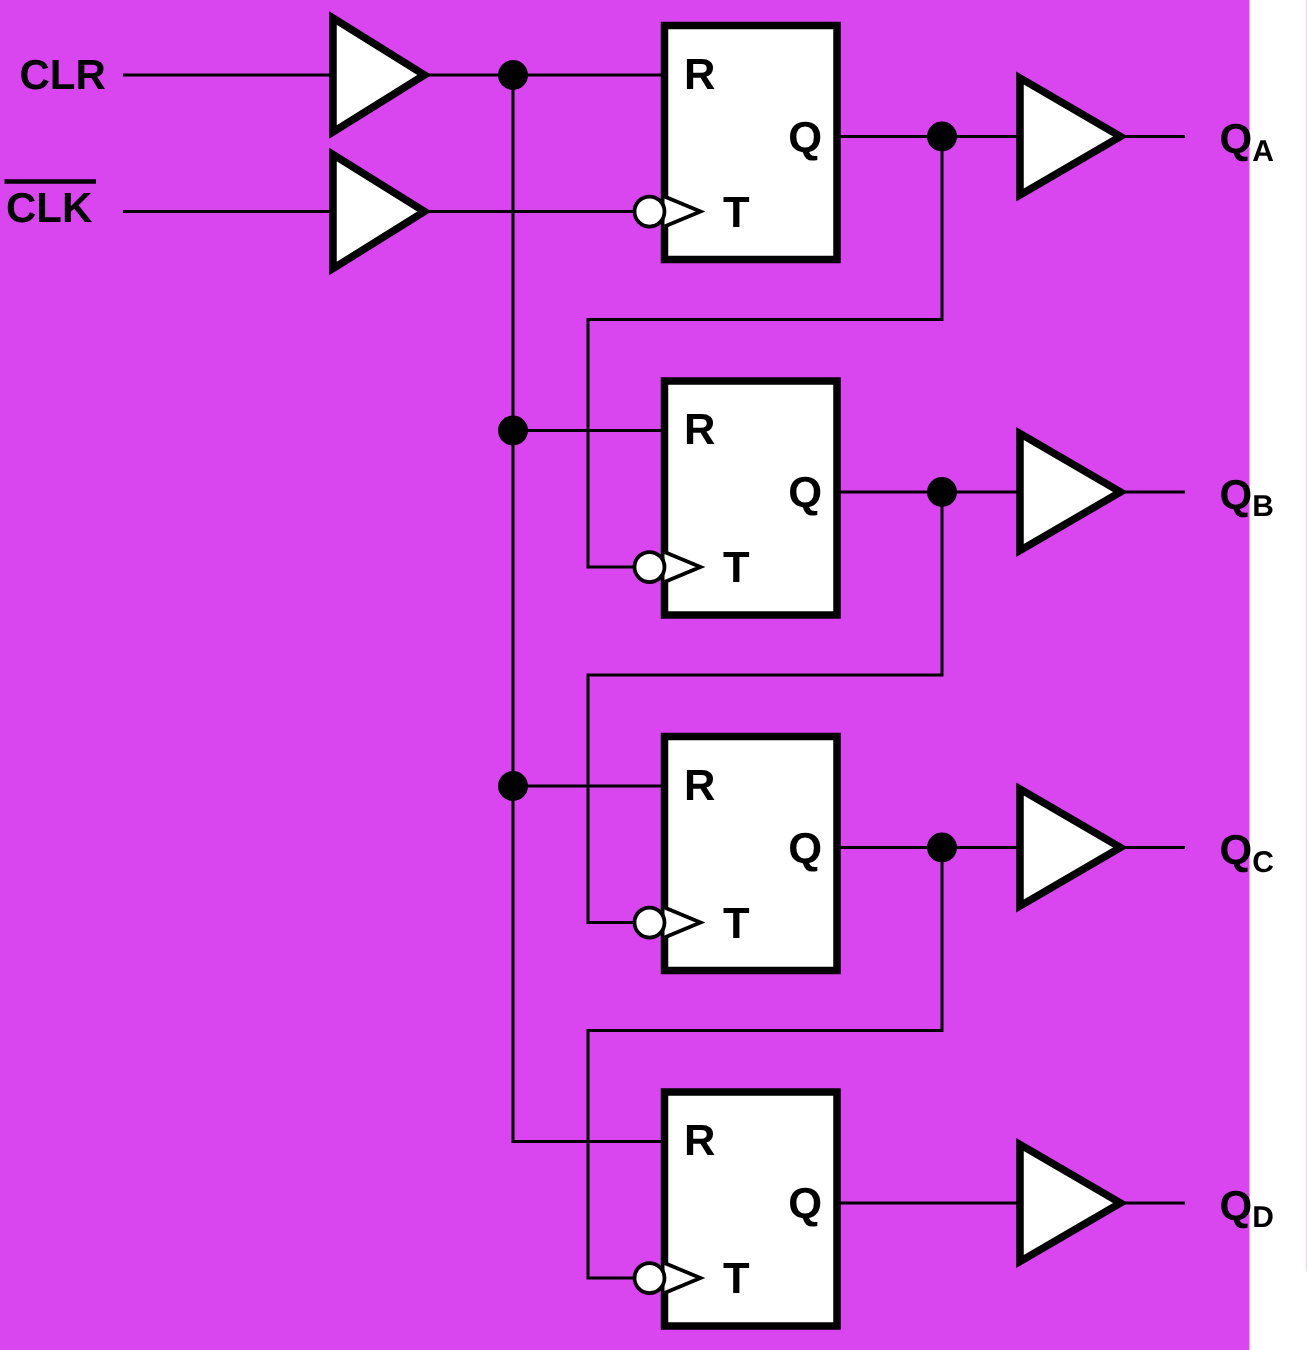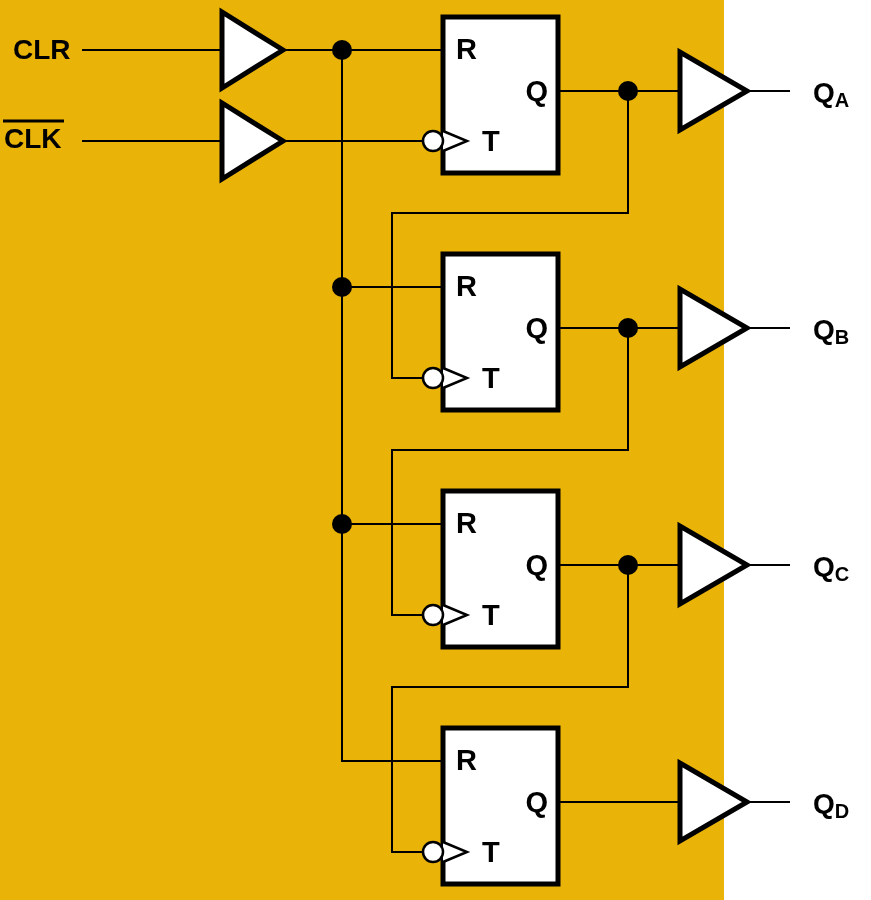--- a/index.html
+++ b/index.html
@@ -1,16 +1,16 @@
 <!DOCTYPE html>
 <html><head>
 <meta charset="utf-8">
 <style>
   html, body { margin: 0; padding: 0; background: #ffffff; }
-  .stage { width: 724px; height: 900px; position: relative; background: #eab308; }
+  .stage { width: 833px; height: 900px; position: relative; background: #d946ef; }
   svg { display: block; }
   .wire   { stroke: #000000; stroke-width: 2; fill: none; }
   .bar    { stroke: #000000; stroke-width: 3; fill: none; }
   .thick  { stroke: #000000; stroke-width: 5; fill: #ffffff; stroke-linejoin: miter; }
   .box    { stroke: #000000; stroke-width: 5; fill: #ffffff; }
   .dot    { fill: #000000; stroke: none; }
   .sym    { stroke: #000000; stroke-width: 2.5; fill: #ffffff; }
   .lbl    { font-family: "Liberation Sans", sans-serif; font-weight: bold;
             font-size: 28px; fill: #000000; }
   .fflbl  { font-family: "Liberation Sans", sans-serif; font-weight: bold;

